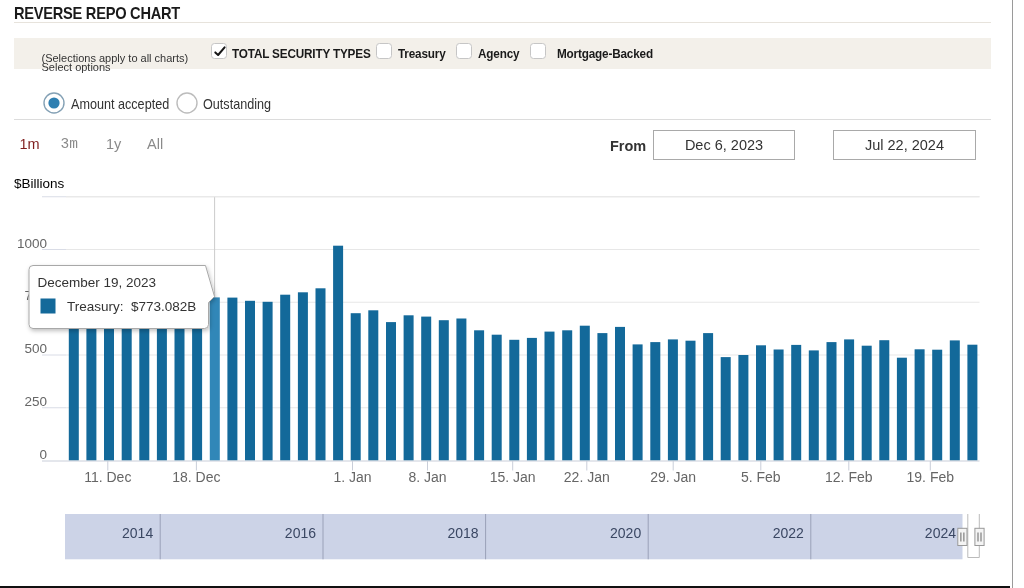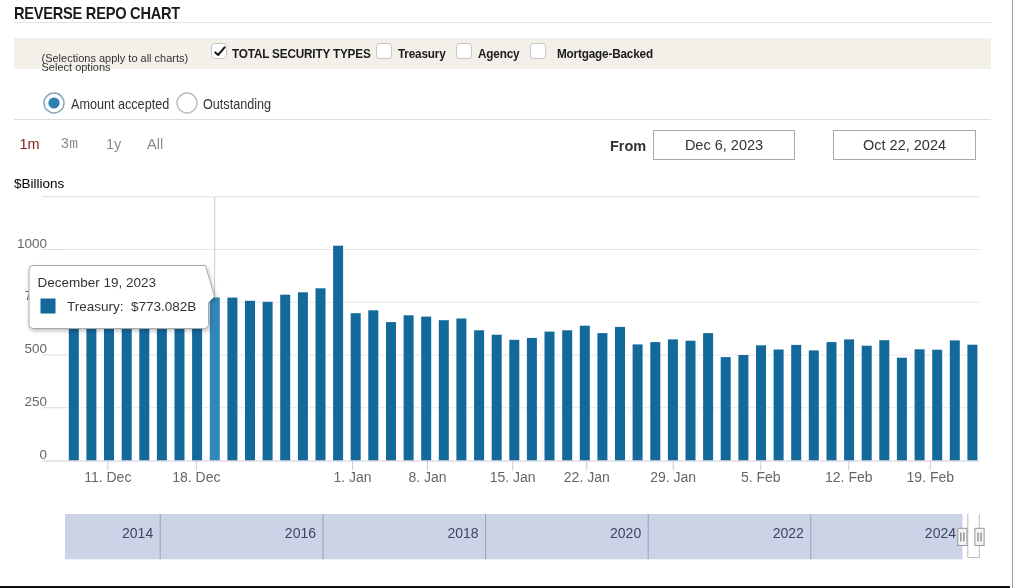--- a/index.html
+++ b/index.html
@@ -44,21 +44,21 @@
   <div class="abs" style="left:203px;top:96px;font-size:14.5px;color:#333;transform:scaleX(0.87);transform-origin:0 0;white-space:nowrap;">Outstanding</div>
   <div class="abs" style="left:14px;top:119px;width:977px;height:1px;background:#dcdcdc;"></div>
 
   <div class="abs" style="left:19.5px;top:136px;font-size:14.5px;color:#7f1d1d;">1m</div>
   <div class="abs" style="left:60.5px;top:136px;font-size:14.5px;color:#8a8a8a;font-family:Liberation Mono, monospace;">3m</div>
   <div class="abs" style="left:106px;top:136px;font-size:14.5px;color:#8a8a8a;">1y</div>
   <div class="abs" style="left:147px;top:136px;font-size:14.5px;color:#8a8a8a;">All</div>
   <div class="abs" style="left:610px;top:138px;font-size:14.5px;font-weight:bold;color:#333;">From</div>
   <div class="abs" style="left:653px;top:130px;width:142px;height:30px;border:1px solid #a9a9a9;background:#fff;text-align:center;line-height:28px;font-size:14.5px;color:#333;">Dec 6, 2023</div>
   <div class="abs" style="left:808px;top:138px;font-size:14.5px;font-weight:bold;color:#333;margin-left:36px;">To</div>
-  <div class="abs" style="left:833px;top:130px;width:143px;height:30px;border:1px solid #a9a9a9;background:#fff;text-align:center;line-height:28px;font-size:14.5px;color:#333;">Oct 22, 2024</div>
+  <div class="abs" style="left:833px;top:130px;width:143px;height:30px;border:1px solid #a9a9a9;background:#fff;text-align:center;line-height:28px;font-size:14.5px;color:#333;">Jul 22, 2024</div>
 
   <div class="abs" style="left:14px;top:176px;font-size:13.5px;color:#000000;">$Billions</div>
 
   <svg shape-rendering="auto" width="1024" height="500" viewBox="0 0 1024 500" style="position:absolute;left:0;top:0;" font-family="'Liberation Sans',sans-serif">
 <line x1="42" y1="407.75" x2="66" y2="407.75" stroke="#d9dce6" stroke-width="1"></line>
 <line x1="66" y1="407.75" x2="979.5" y2="407.75" stroke="#e7e7e7" stroke-width="1"></line>
 <line x1="42" y1="355.00" x2="66" y2="355.00" stroke="#d9dce6" stroke-width="1"></line>
 <line x1="66" y1="355.00" x2="979.5" y2="355.00" stroke="#e7e7e7" stroke-width="1"></line>
 <line x1="42" y1="302.25" x2="66" y2="302.25" stroke="#d9dce6" stroke-width="1"></line>
 <line x1="66" y1="302.25" x2="979.5" y2="302.25" stroke="#e7e7e7" stroke-width="1"></line>

